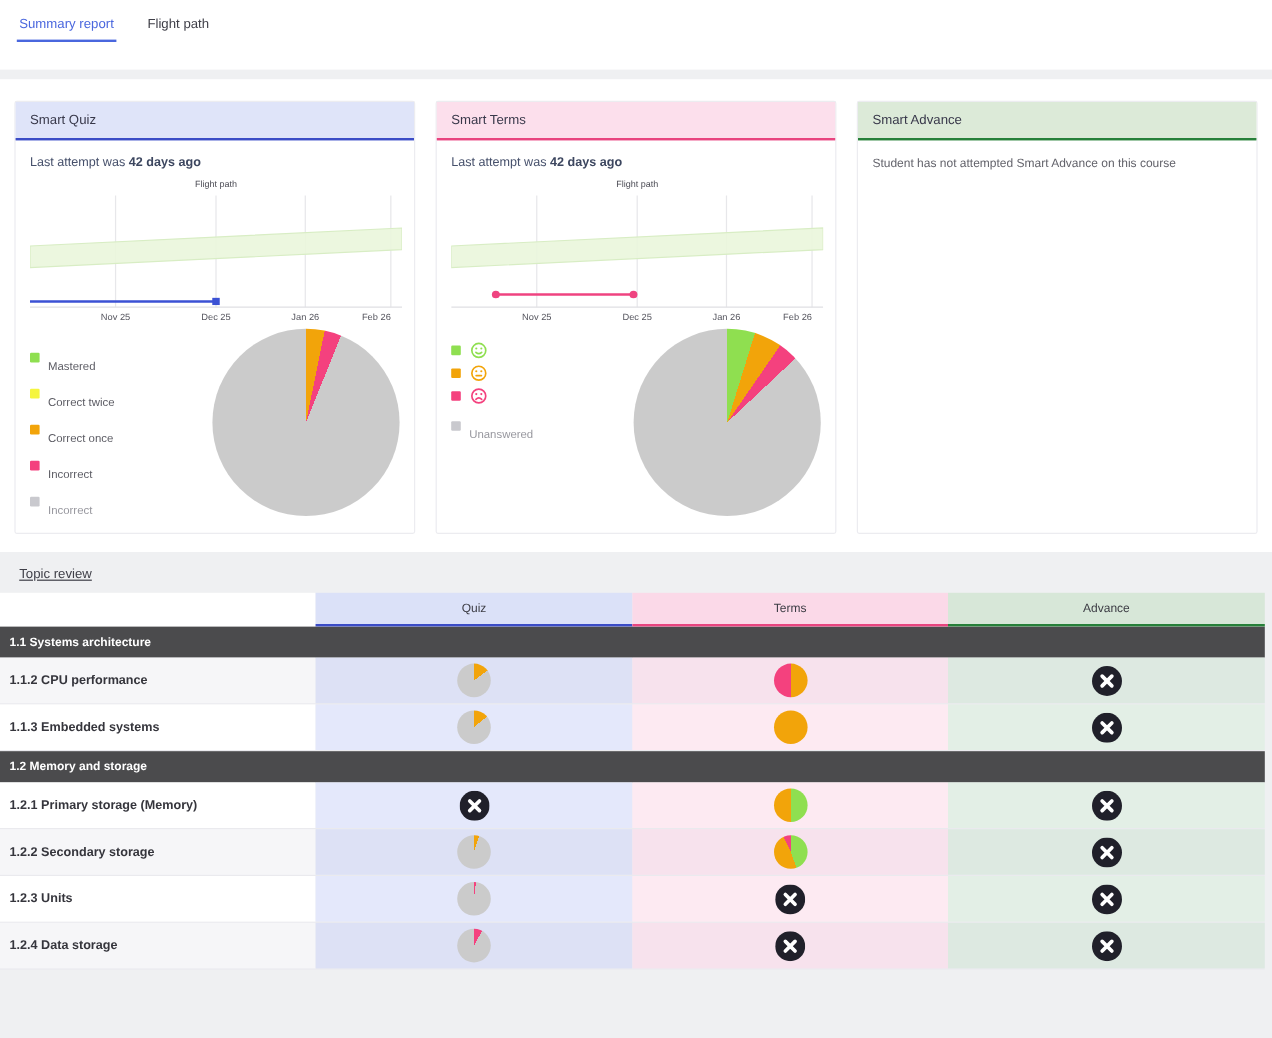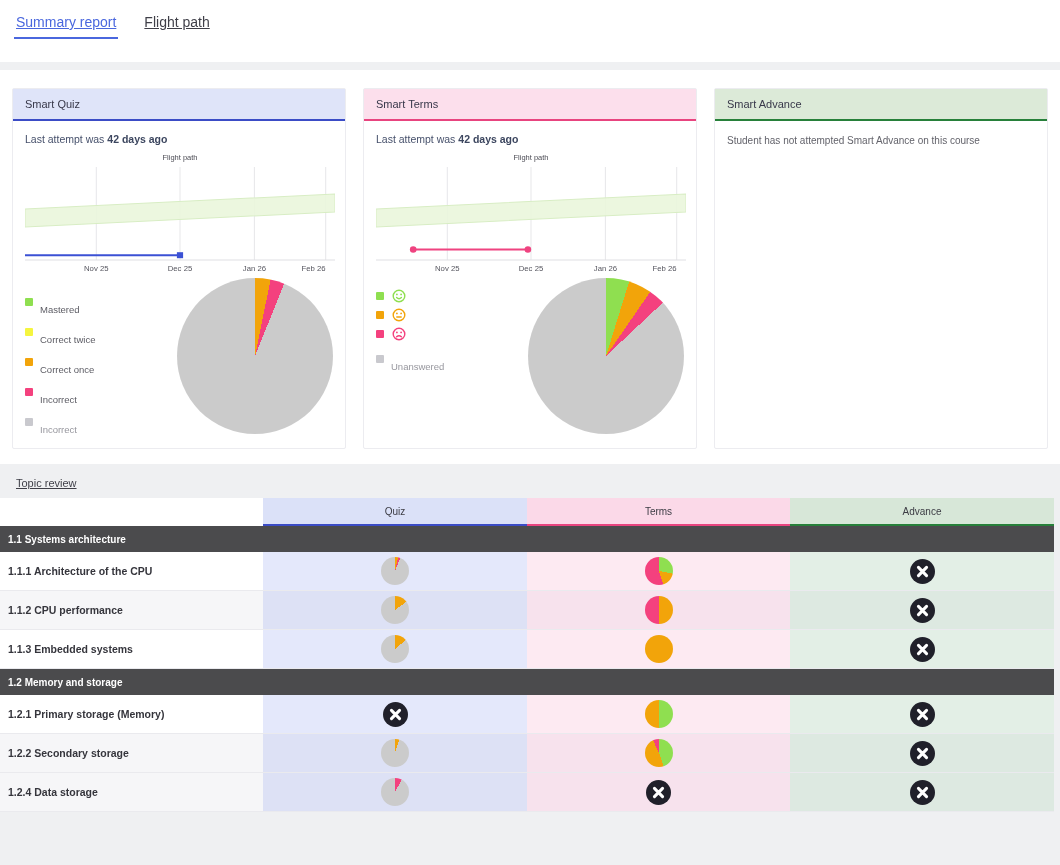--- a/index.html
+++ b/index.html
@@ -2,21 +2,21 @@
 <html><head>
 <meta charset="utf-8">
 <style>
   * { margin:0; padding:0; box-sizing:border-box; }
   html,body { background:#eff0f2; font-family:"Liberation Sans", sans-serif; }
   .page { width:1060px; height:865px; overflow:hidden; background:#eff0f2; }
 
   
   .topcard { background:#fff; padding:10px 14px 13px 14px; }
   .tabs { display:flex; gap:24px; margin-bottom:10px; }
-  .tab { font-size:14px; color:#3f3f48; padding:4px 2px 7px 2px; cursor:pointer;text-decoration:underline; }
+  .tab { font-size:11px; color:#3f3f48; padding:4px 2px 7px 2px; cursor:pointer; }
   .tab.active { color:#4a67de; border-bottom:2px solid #4a67de; }
   .student .name { font-size:13px; font-weight:bold; color:#3a3a42; }
   .student .course { font-size:10.5px; color:#6e6e7a; margin-top:4px; }
 
   
   .cards-band { background:#fff; margin-top:8px; padding:18px 12px 15px 12px; }
   .cards { display:flex; gap:17px; align-items:stretch; }
   .card { flex:1; background:#fff; border:1px solid #ececf0; border-radius:2px; display:flex; flex-direction:column; }
   .card-h { font-size:11px; padding:9px 12px; color:#38384a; }
   .quiz-h    { background:#dfe4f9; border-bottom:2px solid #3b4cc6; }
@@ -200,35 +200,20 @@
     <div class="topic-h">Topic review</div>
     <div class="table">
       <div class="thead">
         <div class="cell th th-empty"></div>
         <div class="cell th quiz-th">Quiz</div>
         <div class="cell th terms-th">Terms</div>
         <div class="cell th advance-th">Advance</div>
       </div>
       <div>
           <div class="sectionbar">1.1 Systems architecture</div>
-          <div class="tr">
-            <div class="cell label">1.1.1 Architecture of the CPU</div>
-            <div class="cell quiz">
-              <span class="minipie" style="background:conic-gradient(#F2A40A 0% 3.6%,#F4417E 3.6% 6.2%,#CBCBCB 6.2% 100%)"></span>
-            </div>
-            <div class="cell terms">
-              <span class="minipie" style="background:conic-gradient(#8FDF50 0% 28%,#F2A40A 28% 45%,#F4417E 45% 100%)"></span>
-            </div>
-            <div class="cell advance">
-              <svg width="25" height="25" viewBox="0 0 26 26">
-                <circle cx="13" cy="13" r="13" fill="#20202a"></circle>
-                <path d="M8.8 8.8 L17.2 17.2 M17.2 8.8 L8.8 17.2" stroke="#fff" stroke-width="3.2" stroke-linecap="round"></path>
-              </svg>
-            </div>
-          </div>
           <div class="tr alt">
             <div class="cell label">1.1.2 CPU performance</div>
             <div class="cell quiz">
               <span class="minipie" style="background:conic-gradient(#F2A40A 0% 15%,#CBCBCB 15% 100%)"></span>
             </div>
             <div class="cell terms">
               <span class="minipie" style="background:conic-gradient(#F2A40A 0% 50%,#F4417E 50% 100%)"></span>
             </div>
             <div class="cell advance">
               <svg width="25" height="25" viewBox="0 0 26 26">
@@ -279,20 +264,38 @@
             <div class="cell terms">
               <span class="minipie" style="background:conic-gradient(#8FDF50 0% 44.5%,#F2A40A 44.5% 93%,#F4417E 93% 100%)"></span>
             </div>
             <div class="cell advance">
               <svg width="25" height="25" viewBox="0 0 26 26">
                 <circle cx="13" cy="13" r="13" fill="#20202a"></circle>
                 <path d="M8.8 8.8 L17.2 17.2 M17.2 8.8 L8.8 17.2" stroke="#fff" stroke-width="3.2" stroke-linecap="round"></path>
               </svg>
             </div>
           </div>
+          <div class="tr">
+            <div class="cell label">1.2.3 Units</div>
+            <div class="cell quiz">
+              <span class="minipie" style="background:conic-gradient(#F4417E 0% 1.8%,#CBCBCB 1.8% 100%)"></span>
+            </div>
+            <div class="cell terms">
+              <svg width="25" height="25" viewBox="0 0 26 26">
+                <circle cx="13" cy="13" r="13" fill="#20202a"></circle>
+                <path d="M8.8 8.8 L17.2 17.2 M17.2 8.8 L8.8 17.2" stroke="#fff" stroke-width="3.2" stroke-linecap="round"></path>
+              </svg>
+            </div>
+            <div class="cell advance">
+              <svg width="25" height="25" viewBox="0 0 26 26">
+                <circle cx="13" cy="13" r="13" fill="#20202a"></circle>
+                <path d="M8.8 8.8 L17.2 17.2 M17.2 8.8 L8.8 17.2" stroke="#fff" stroke-width="3.2" stroke-linecap="round"></path>
+              </svg>
+            </div>
+          </div>
           <div class="tr alt">
             <div class="cell label">1.2.4 Data storage</div>
             <div class="cell quiz">
               <span class="minipie" style="background:conic-gradient(#F4417E 0% 8%,#CBCBCB 8% 100%)"></span>
             </div>
             <div class="cell terms">
               <svg width="25" height="25" viewBox="0 0 26 26">
                 <circle cx="13" cy="13" r="13" fill="#20202a"></circle>
                 <path d="M8.8 8.8 L17.2 17.2 M17.2 8.8 L8.8 17.2" stroke="#fff" stroke-width="3.2" stroke-linecap="round"></path>
               </svg>

